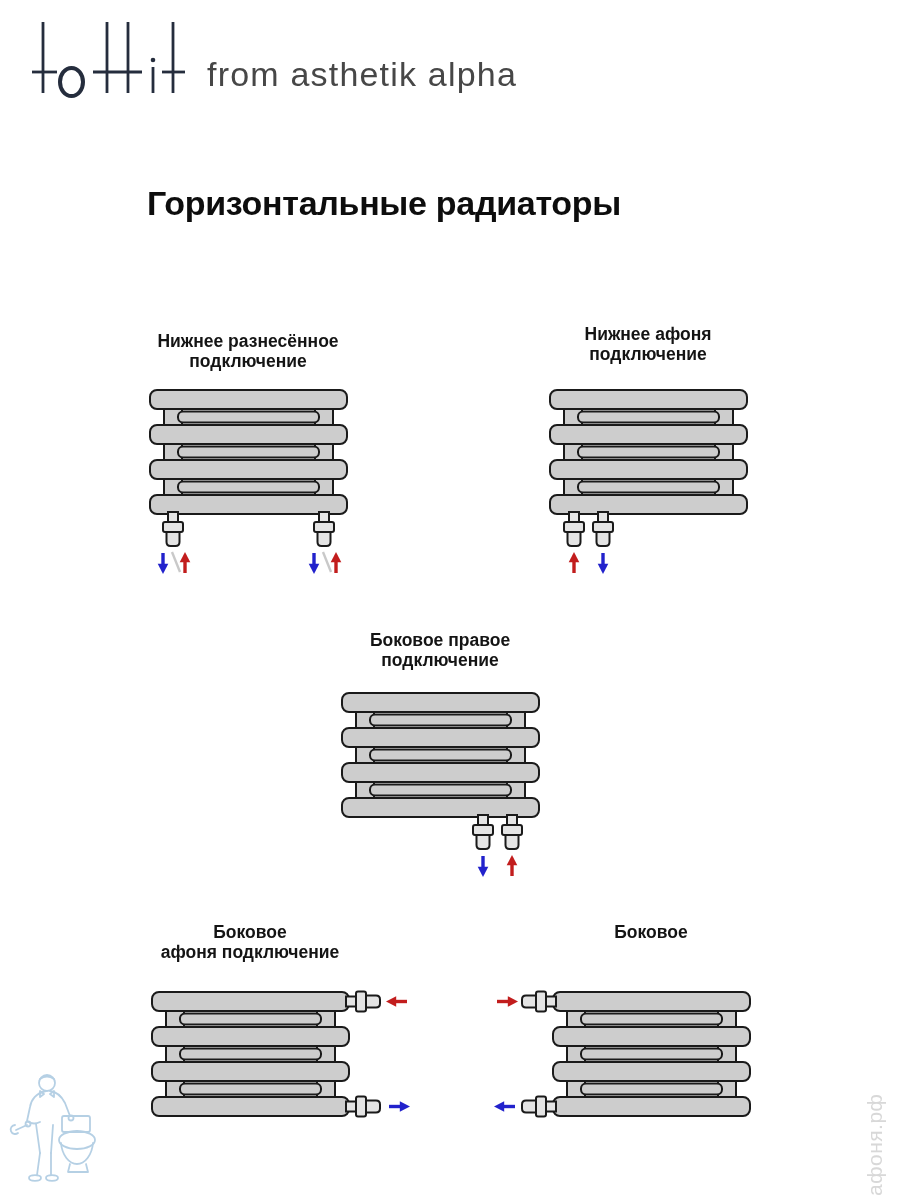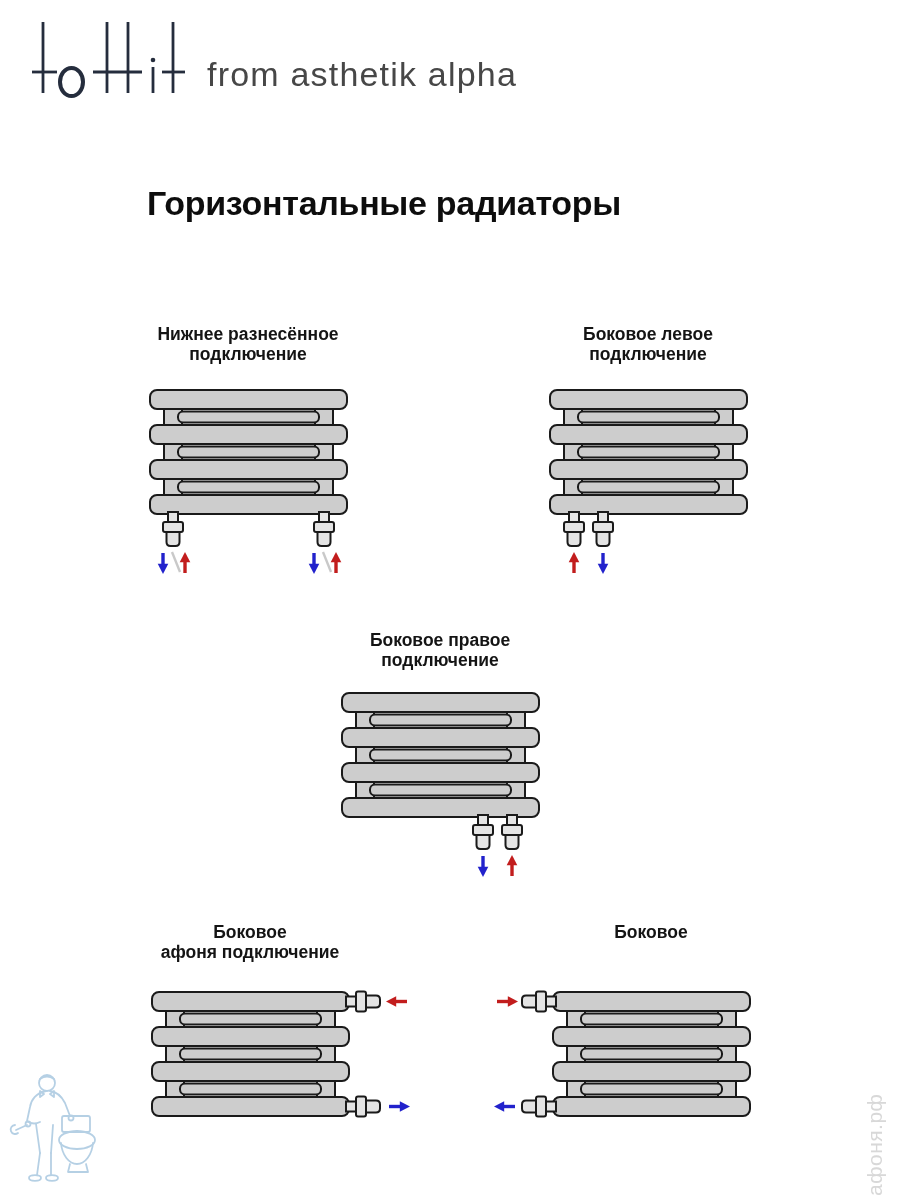--- a/index.html
+++ b/index.html
@@ -90,26 +90,26 @@
     <line class="logo-stroke" x1="125" y1="55" x2="125" y2="81"></line>
     <line class="logo-stroke" x1="145" y1="10" x2="145" y2="81"></line>
     <line class="logo-stroke" x1="134" y1="60" x2="157" y2="60"></line>
   </svg>
   <div class="tagline">from asthetik alpha</div>
 
   <h1 class="page-title">
     <span>Горизонтальные радиаторы</span>
   </h1>
 
-  <div class="dlabel" style="left:118px;top:325px">
+  <div class="dlabel" style="left:118px;top:332px">
     <div>Нижнее разнесённое</div>
     <div>подключение</div>
   </div>
   <div class="dlabel" style="left:518px;top:325px">
-    <div>Боковое левое</div>
+    <div>Нижнее афоня</div>
     <div>подключение</div>
   </div>
   <div class="dlabel" style="left:310px;top:631px">
     <div>Боковое правое</div>
     <div>подключение</div>
   </div>
   <div class="dlabel" style="left:120px;top:923px">
     <div>Боковое</div>
     <div>афоня подключение</div>
   </div>

